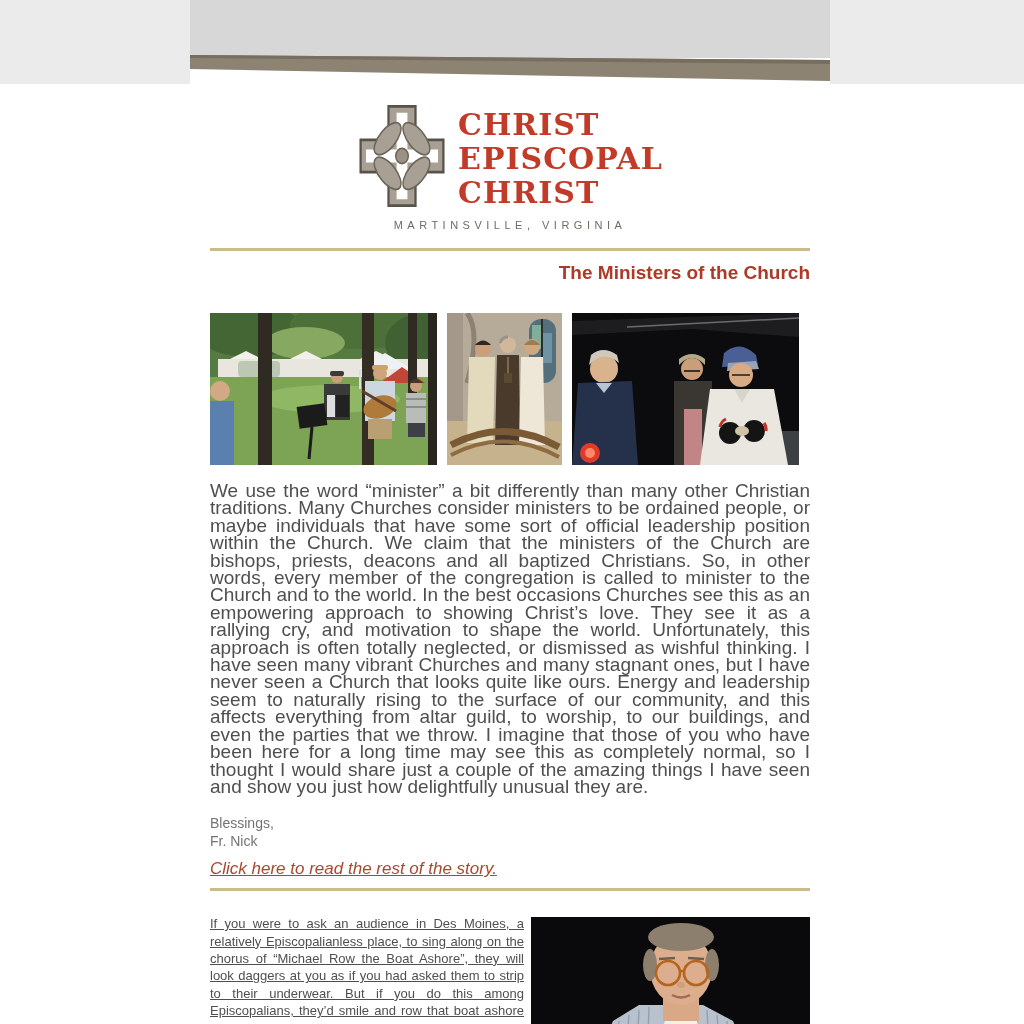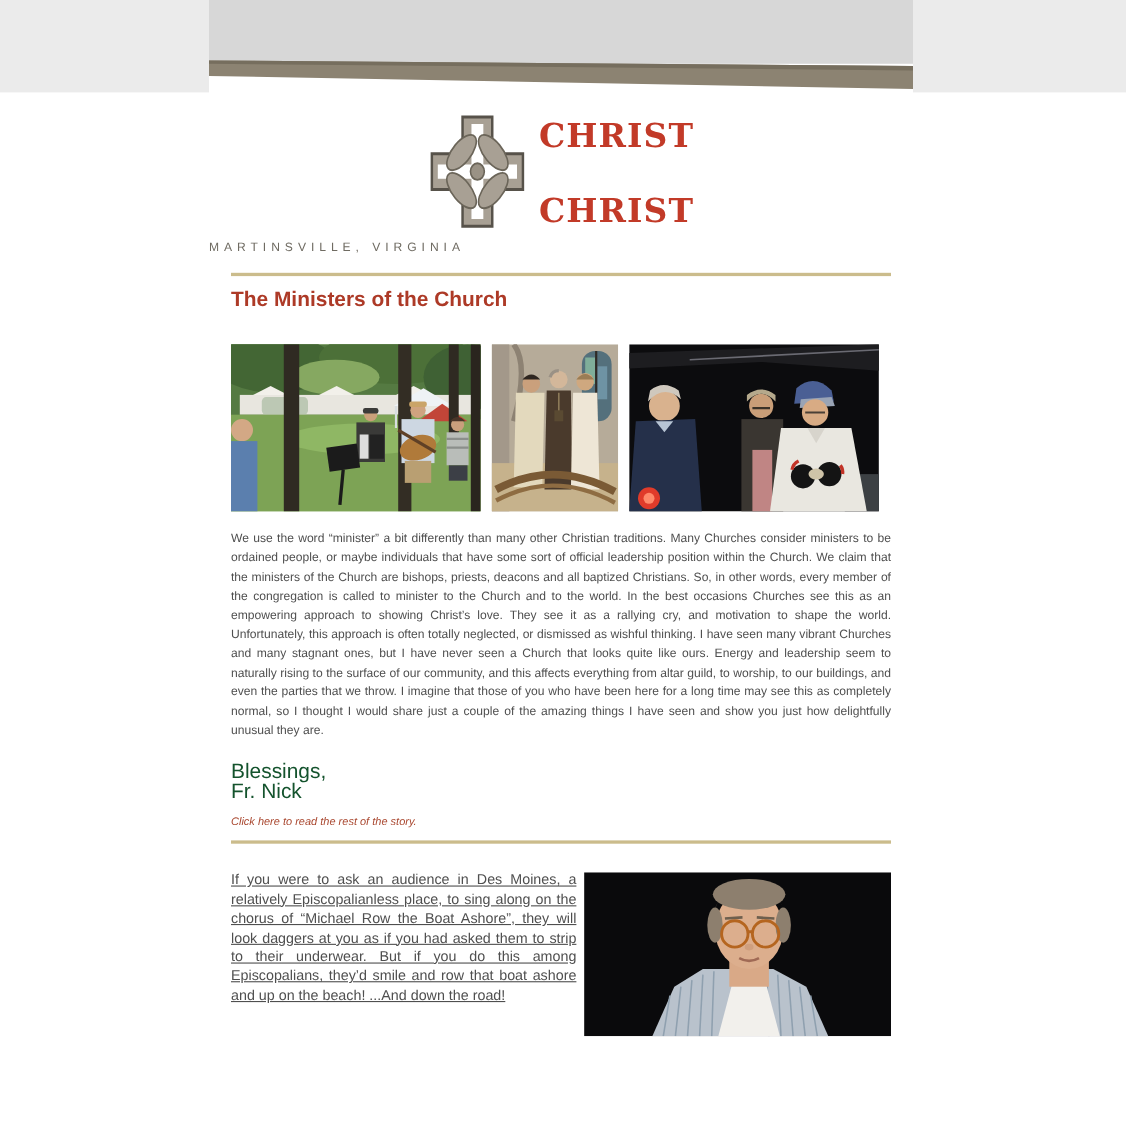--- a/index.html
+++ b/index.html
@@ -11,34 +11,34 @@
   .gutter-top { position:absolute; top:0; left:0; width:1024px; height:84px; background:#ebebeb; }
 
   
   .email-col { position:absolute; top:0; left:190px; width:640px; height:820px; background:#ffffff; }
   .banner-svg { display:block; }
 
   .logo-wrap { margin-top:18px; display:flex; justify-content:center; align-items:flex-start; gap:11px; }
   .logo-cross { flex:none; }
   .logo-text { color:#c23a28; font-family:"DejaVu Serif", serif; font-weight:bold;
                font-size:30px; line-height:34px; letter-spacing:1px; padding-top:6px; white-space:pre-line; }
-  .logo-sub { text-align:left; font-size:11px; letter-spacing:4.5px; color:#6f6b62; margin-top:9px; }
+  .logo-sub { text-align:center; font-size:11px; letter-spacing:4.5px; color:#6f6b62; margin-top:9px; }
 
   .content { padding:0 20px; }
   .divider { height:3px; background:#cbbc8c; margin-top:17px; }
-  .sec-heading { font-size:19px; font-weight:bold; color:#ad3a27; text-align:left; margin-top:11px; }
+  .sec-heading { font-size:19px; font-weight:bold; color:#ad3a27; text-align:right; margin-top:11px; }
 
   .photos { display:flex; gap:10px; margin-top:29px; }
   .photo { flex:none; font-size:0; }
   .photo svg { display:block; }
 
-  .body-text { font-size:11px; line-height:17.4px; color:#4f4f4f; text-align:justify; margin-top:17px; }
-  .signoff { font-size:19px; line-height:17.4px; color:#14532d; margin-top:20px; }
+  .body-text { font-size:19px; line-height:17.4px; color:#4f4f4f; text-align:justify; margin-top:17px; }
+  .signoff { font-size:14px; line-height:17.4px; color:#737373; margin-top:20px; }
   .readmore-wrap { margin-top:9px; }
-  .readmore { font-size:10px; font-style:italic; color:#a9472f; cursor:pointer; }
+  .readmore { font-size:17px; font-style:italic; color:#a9472f; text-decoration:underline; cursor:pointer; }
   .sec-heading.second { margin-top:5px; }
 
   .keillor { margin-top:2px; }
   .keillor::after { content:""; display:block; clear:both; }
   .keillor-photo { float:right; margin:2px 0 10px 7px; font-size:0; }
   .keillor p { font-size:13px; line-height:17.4px; color:#4f4f4f; text-align:justify; }
   .keillor p.first { margin-top:5px; }
   .keillor p.second { margin-top:24px;text-decoration:underline; }
 </style>
 </head>
@@ -60,21 +60,21 @@
         <path d="M35,4 H65 V26 L74,35 H96 V65 H74 L65,74 V96 H35 V74 L26,65 H4 V35 H26 L35,26 Z" fill="#a8a094" stroke="#57524a" stroke-width="2.5"></path>
         <path d="M44,10 H56 V44 H90 V56 H56 V90 H44 V56 H10 V44 H44 Z" fill="#ffffff"></path>
         <g fill="#a8a094" stroke="#6b6559" stroke-width="1.6">
           <ellipse cx="34" cy="34" rx="19" ry="9" transform="rotate(-45 34 34)"></ellipse>
           <ellipse cx="66" cy="34" rx="19" ry="9" transform="rotate(45 66 34)"></ellipse>
           <ellipse cx="34" cy="66" rx="19" ry="9" transform="rotate(45 34 66)"></ellipse>
           <ellipse cx="66" cy="66" rx="19" ry="9" transform="rotate(-45 66 66)"></ellipse>
           <circle cx="50" cy="50" r="7" fill="#9a9285"></circle>
         </g>
       </svg>
-      <div class="logo-text"><span>CHRIST</span><br><br><span>CHRIST</span></div>
+      <div class="logo-text"><span>CHRIST</span><br><span>EPISCOPAL</span><br><span>CHRIST</span></div>
     </div>
     <div class="logo-sub">MARTINSVILLE, VIRGINIA</div>
 
     <div class="content">
       <div class="divider"></div>
       <div class="sec-heading">The Ministers of the Church</div>
 
       <div class="photos">
         <div class="photo">
           <svg width="227" height="152" viewBox="0 0 227 152">

